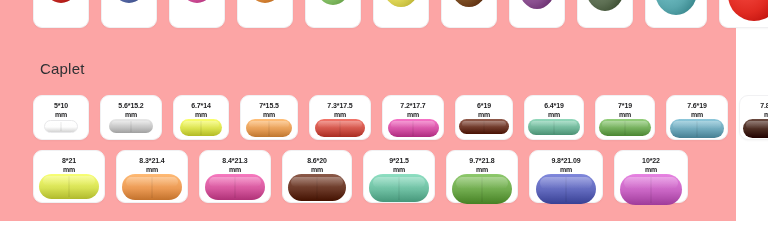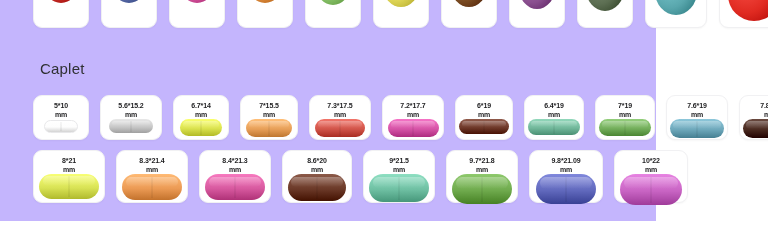--- a/index.html
+++ b/index.html
@@ -7,23 +7,23 @@
   html, body {
     width: 768px;
     height: 221px;
     overflow: hidden;
     background: #ffffff;
     font-family: "Liberation Sans", sans-serif;
   }
 
   .page {
     position: relative;
-    width: 656px;
+    width: 736px;
     height: 221px;
-    background: #c4b5fd;
+    background: #fca5a5;
   }
 
   
   .oval-row {
     position: absolute;
     left: 33px;
     top: -46px;
     display: flex;
     align-items: flex-end;
     gap: 12px;

